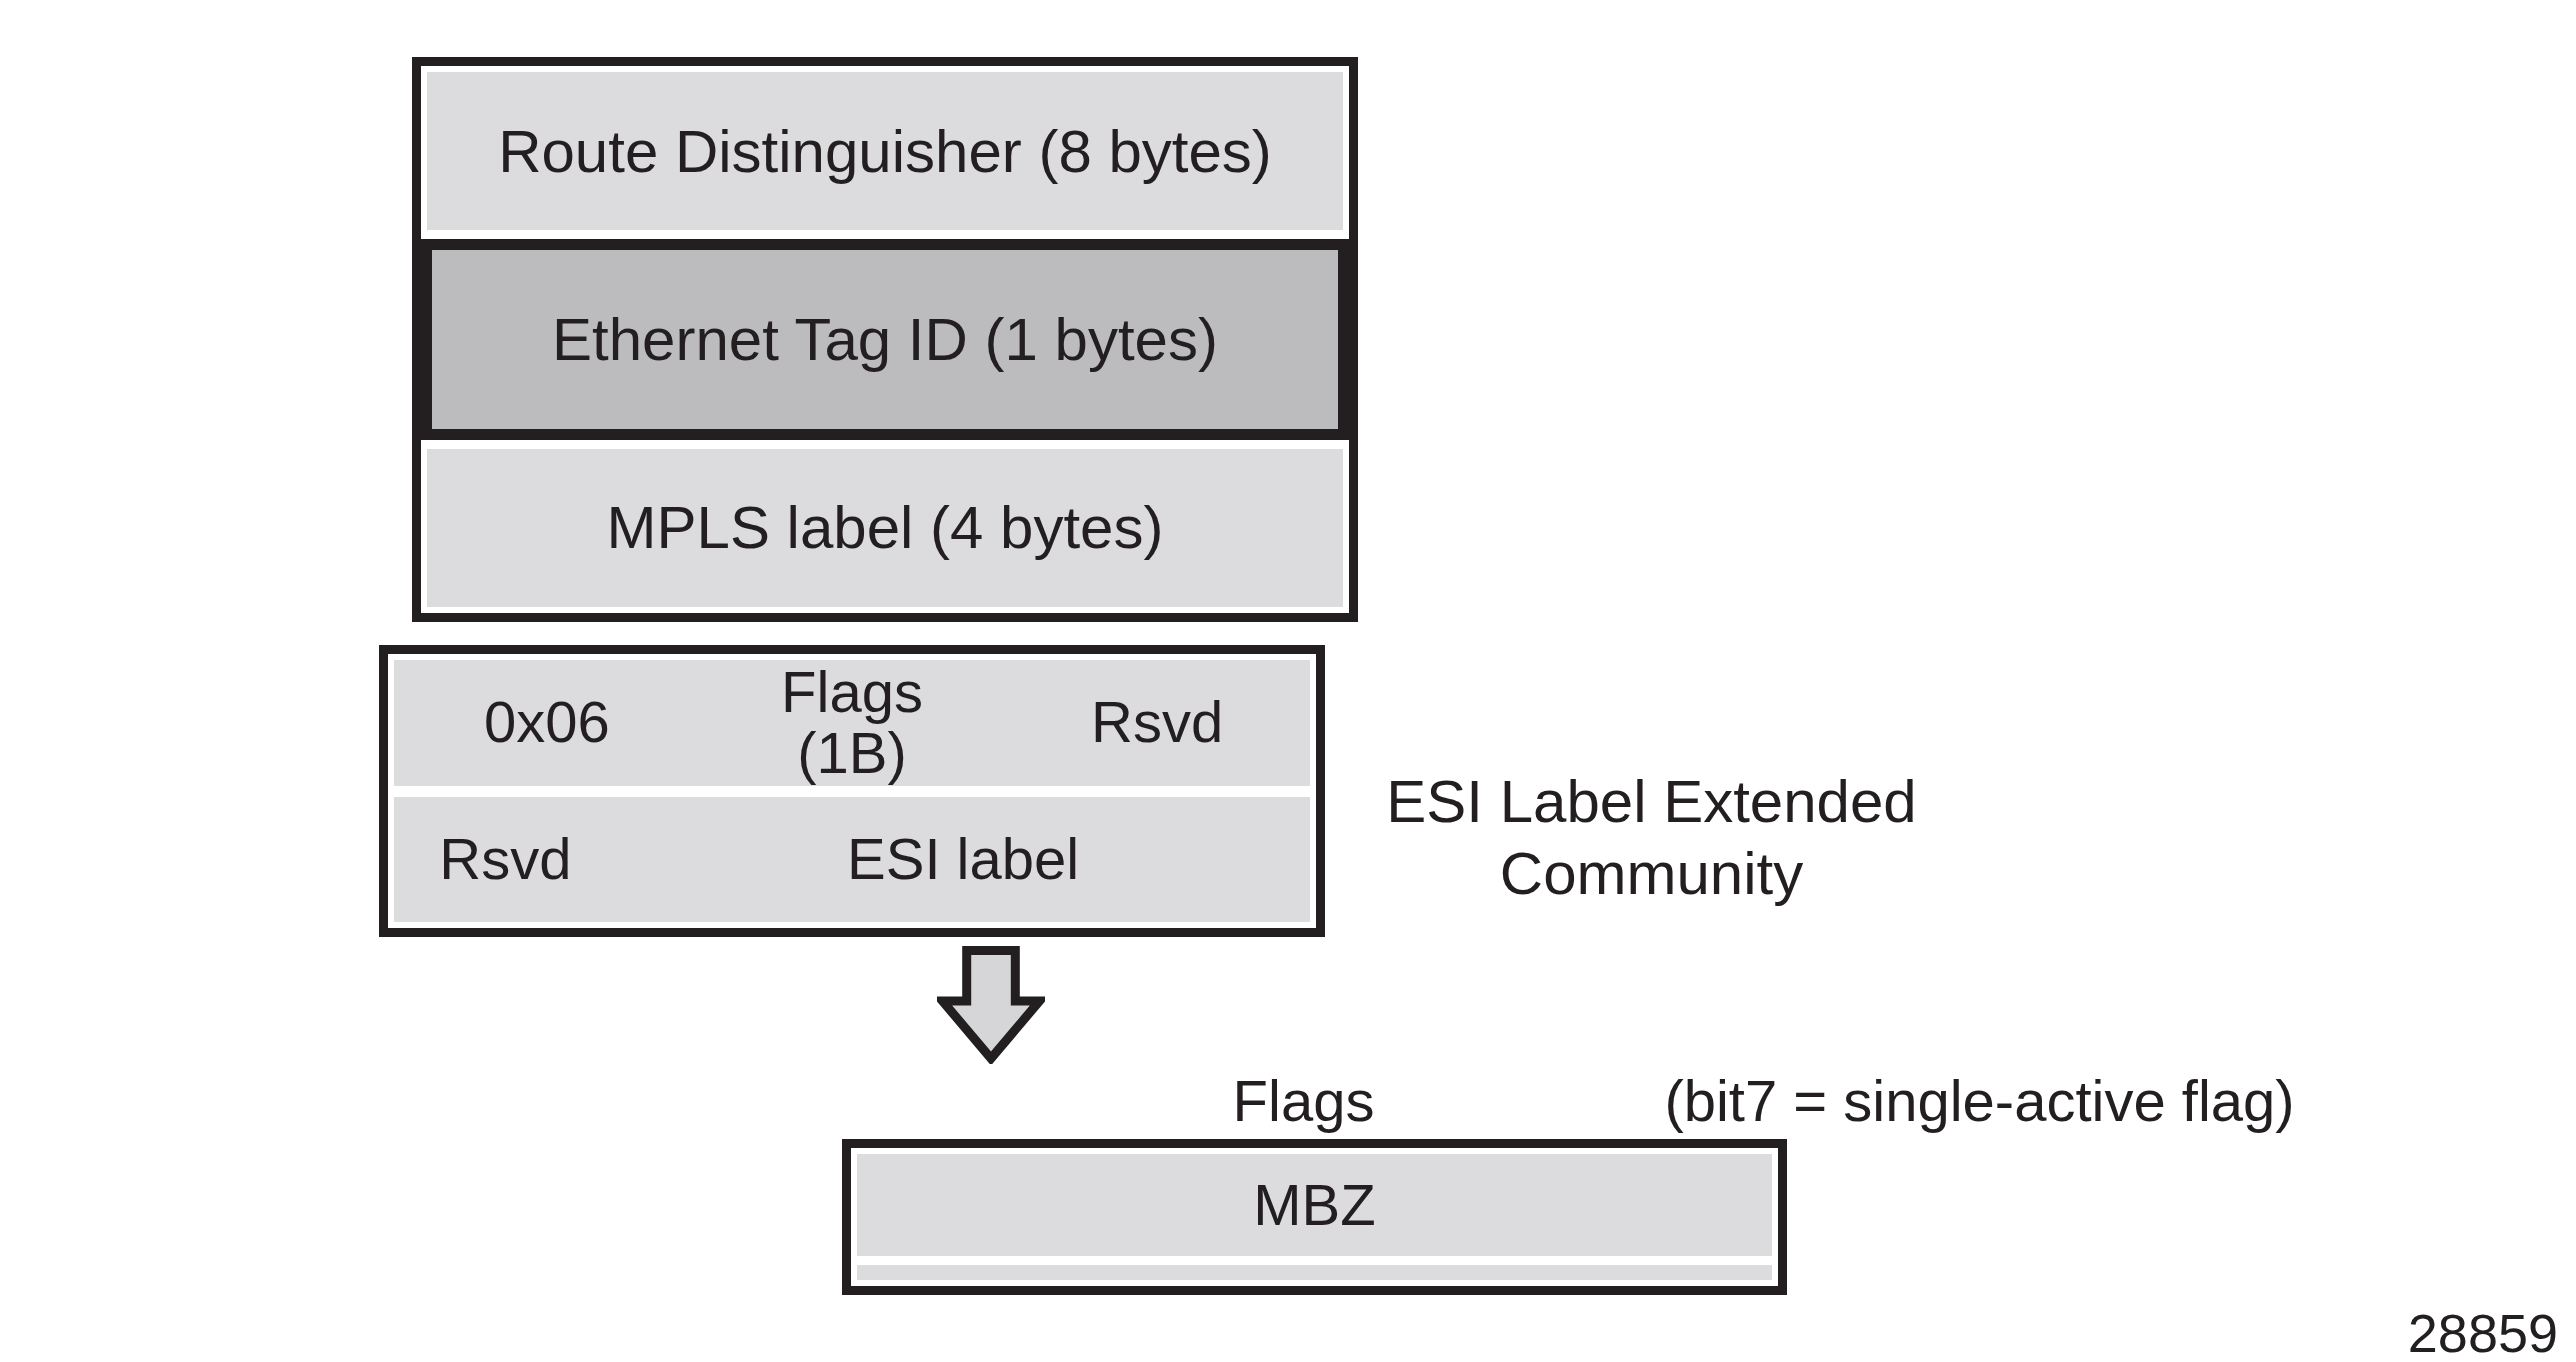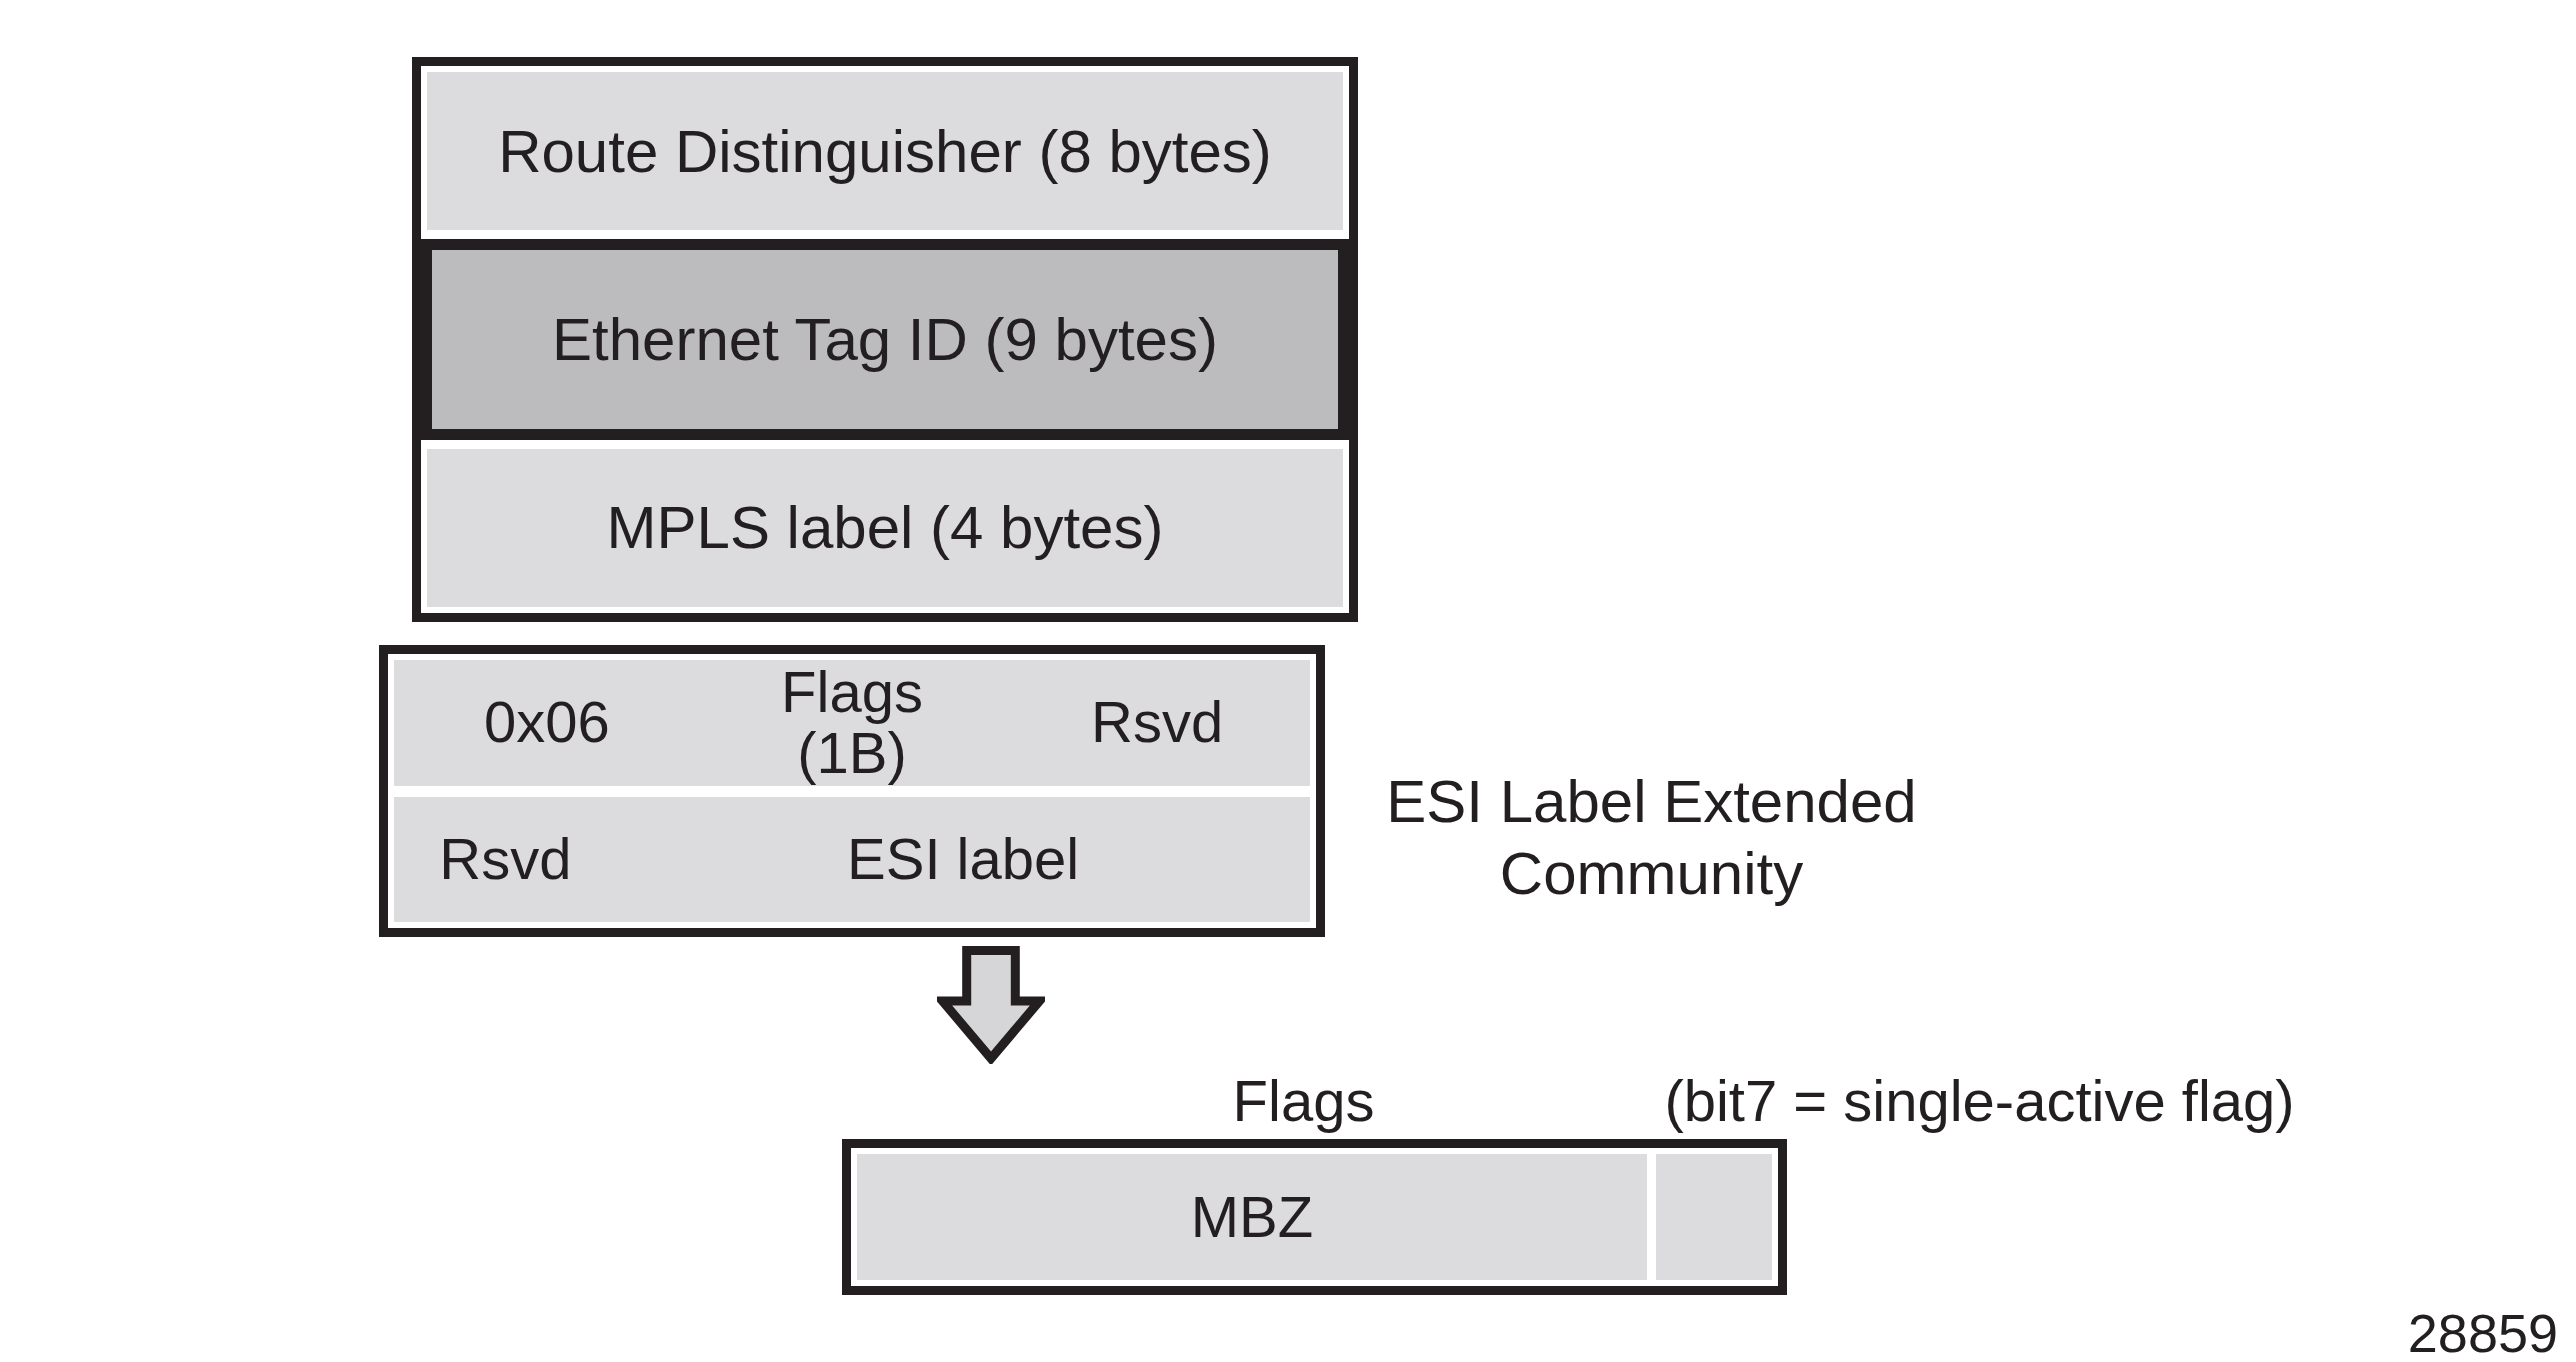--- a/index.html
+++ b/index.html
@@ -59,37 +59,37 @@
   
   .bit-label {
     position: absolute; top: 1069px; height: 63px;
     font-size: 58px; display: flex; align-items: center; justify-content: center;
     text-align: center;
   }
   .bit0-label  { left: 813px;  width: 244px; }
   .flags-label { left: 1186px; width: 235px; }
   .bit7-label  { left: 1645px; width: 669px; }
   
-  .mbz-box { left: 842px; top: 1139px; width: 945px; height: 156px; flex-direction: row; gap: 9px; }
+  .mbz-box { left: 842px; top: 1139px; width: 945px; height: 156px; flex-direction: column; gap: 9px; }
   .mbz-box .cell.mbz { flex: 6.8; font-size: 58px; }
   .mbz-box .cell.flag-bit { flex: 1; }
   
   .fig-number {
     position: absolute; right: 18px; bottom: 1.8px;
     font-size: 54px; line-height: 1;
   }
 </style>
 </head>
 <body>
 
 <div class="canvas">
 
   <div class="frame nlri-box">
     <div class="cell">Route Distinguisher (8 bytes)</div>
-    <div class="cell emphasis">Ethernet Tag ID (9 bytes)</div>
+    <div class="cell emphasis">Ethernet Tag ID (1 bytes)</div>
     <div class="cell">MPLS label (4 bytes)</div>
   </div>
 
   <div class="frame esi-box">
     <div class="grid-row">
       <div class="cell">0x06</div>
       <div class="cell">Flags
 (1B)</div>
       <div class="cell">Rsvd</div>
     </div>

